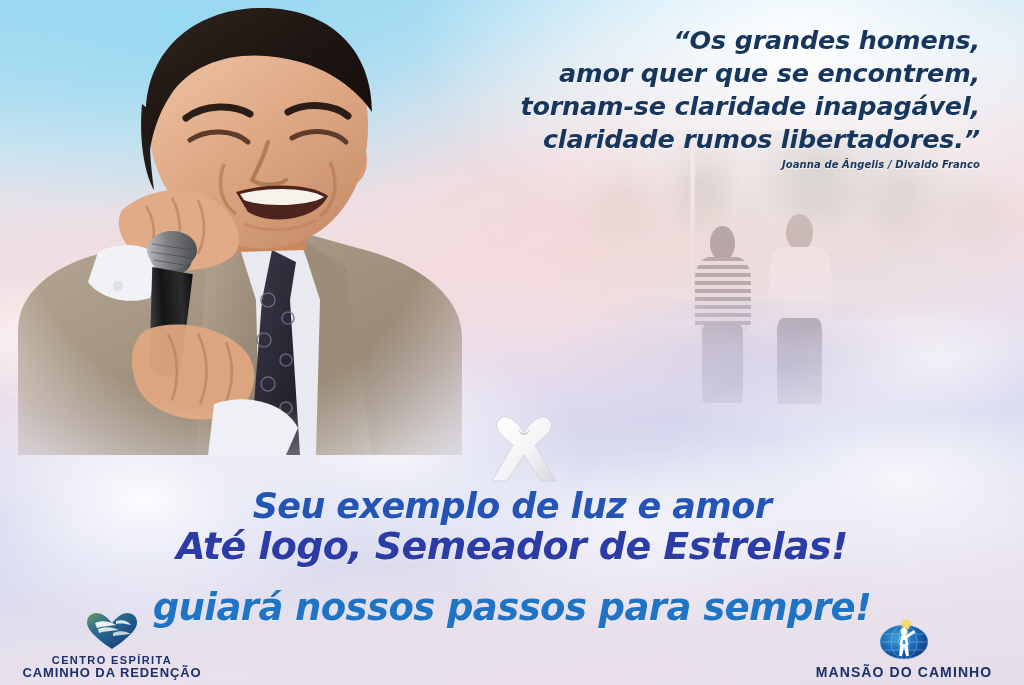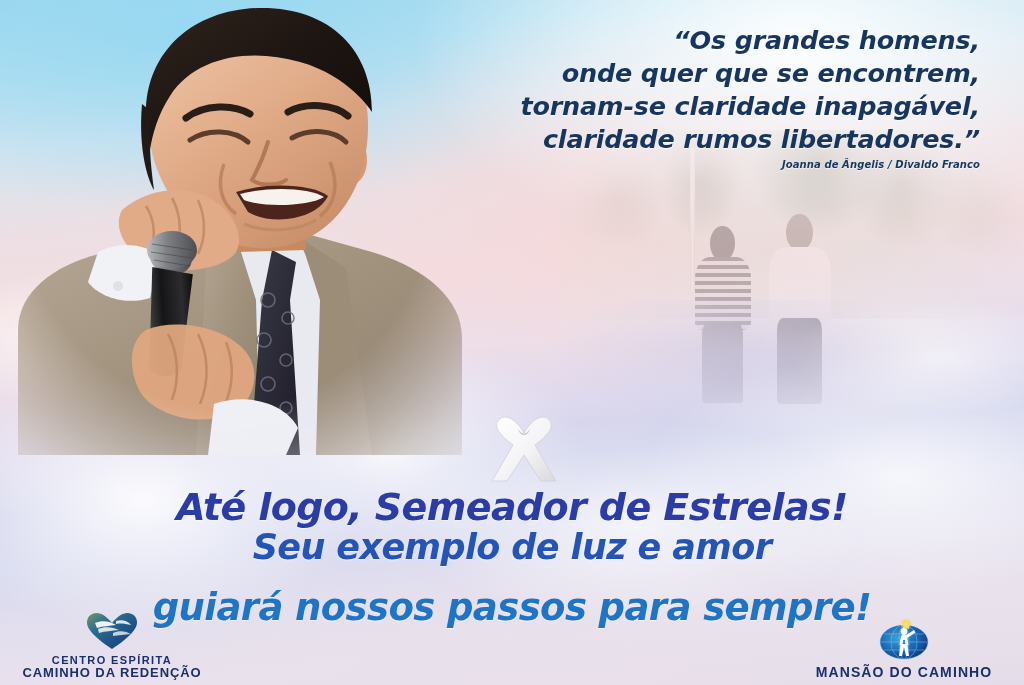--- a/index.html
+++ b/index.html
@@ -355,21 +355,21 @@
         <path d="M198 334 C208 354 210 380 200 404"></path>
         <path d="M226 342 C234 362 234 386 224 406"></path>
       </g>
 
       <path d="M214 404 C248 392 286 404 298 428 L286 455 L208 455 Z" fill="#eff0f5"></path>
     </svg>
   </div>
 
   <div class="quote">
     <span class="quote-line">“Os grandes homens,</span>
-    <span class="quote-line">onde quer que se encontrem,</span>
+    <span class="quote-line">amor quer que se encontrem,</span>
     <span class="quote-line">tornam-se claridade inapagável,</span>
     <span class="quote-line">claridade rumos libertadores.”</span>
     <span class="quote-attrib">Joanna de Ângelis / Divaldo Franco</span>
   </div>
 
   <div class="ribbon">
     <svg viewBox="0 0 78 80" xmlns="http://www.w3.org/2000/svg" aria-hidden="true">
       <defs>
         <linearGradient id="ribG" x1="0" y1="0" x2="1" y2="1">
           <stop offset="0" stop-color="#ffffff"></stop>
@@ -378,22 +378,22 @@
         </linearGradient>
       </defs>
       <path d="M39 26 C30 10 18 6 13 14 C8 22 18 30 28 38
                L7 74 L22 74 L39 48 L56 74 L71 74 L50 38
                C60 30 70 22 65 14 C60 6 48 10 39 26 Z" fill="url(#ribG)" stroke="#cfcfd6" stroke-width="0.8"></path>
       <path d="M33 22 C37 28 41 28 45 22 C43 30 35 30 33 22 Z" fill="#9a9aa4" opacity="0.55"></path>
     </svg>
   </div>
 
   <div class="headline">
+    <span class="hl hl-2">Seu exemplo de luz e amor</span>
     <span class="hl hl-1">Até logo, Semeador de Estrelas!</span>
-    <span class="hl hl-2">Seu exemplo de luz e amor</span>
     <span class="hl hl-3">guiará nossos passos para sempre!</span>
   </div>
 
   <div class="logo logo-left">
     <span class="logo-mark">
       <svg width="52" height="38" viewBox="0 0 52 38" xmlns="http://www.w3.org/2000/svg" aria-hidden="true">
         <defs>
           <linearGradient id="heartG" x1="0" y1="0" x2="1" y2="1">
             <stop offset="0" stop-color="#6e9a63"></stop>
             <stop offset="0.30" stop-color="#2e6f8e"></stop>

